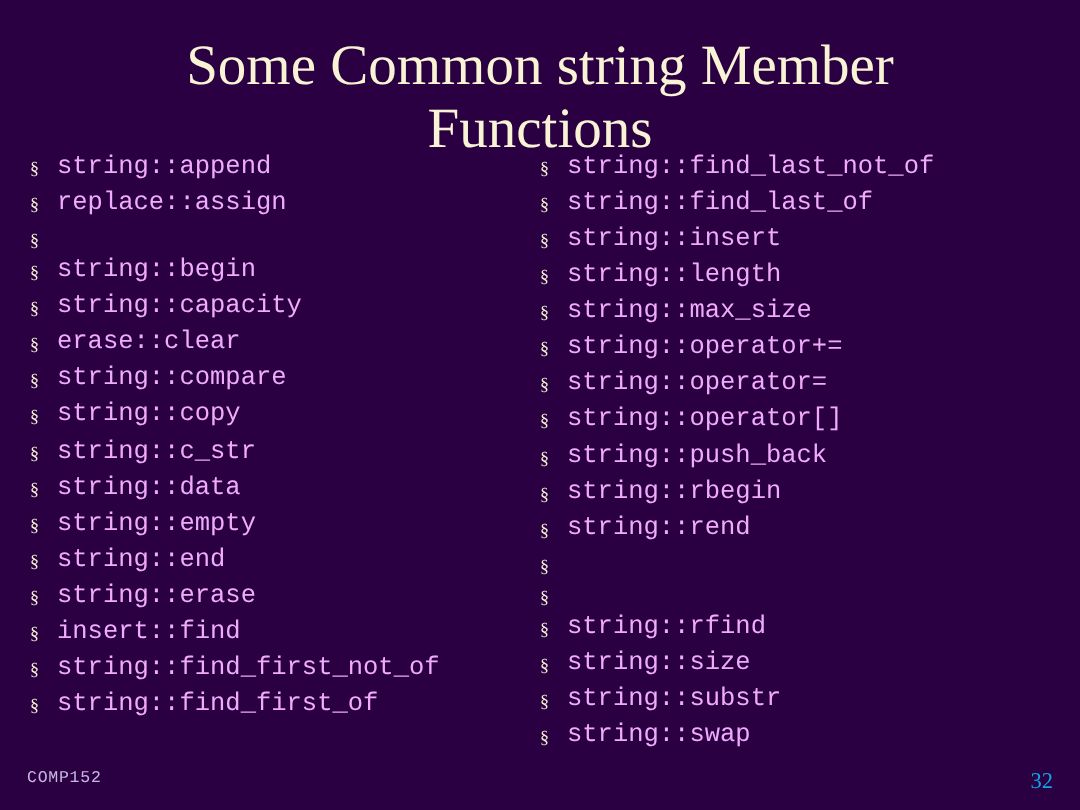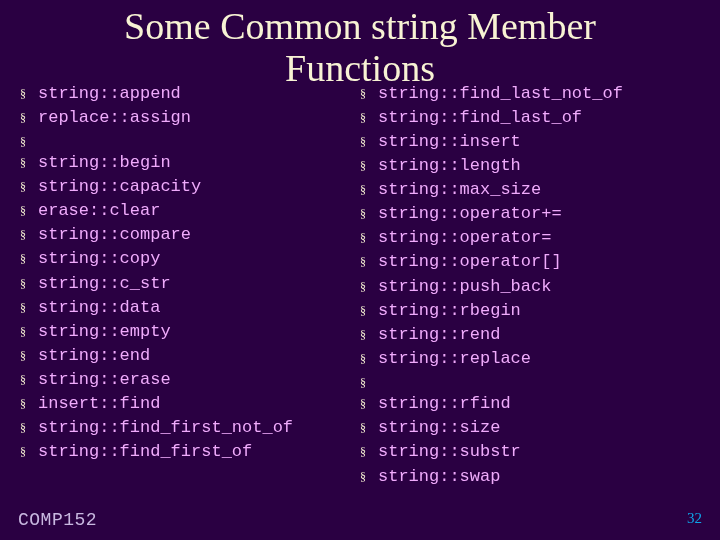--- a/index.html
+++ b/index.html
@@ -16,21 +16,21 @@
     width: 720px;
     height: 540px;
     position: relative;
     box-sizing: border-box;
   }
   .title {
     color: #f8f3d4;
     font-size: 38px;
     text-align: center;
     line-height: 1.1;
-    padding-top: 6px;
+    padding-top: 24px;
     margin: 0;
     font-weight: normal;
   }
   .columns {
     display: flex;
     flex-direction: row;
     padding: 0 8px 0 20px;
     margin-top: -8px;
   }
   .col {
@@ -73,21 +73,21 @@
     left: 18px;
     right: 18px;
     display: flex;
     justify-content: space-between;
     font-size: 15px;
   }
   .footer .course {
     font-family: "Courier New", Courier, monospace;
     color: #c8b8e0;
     letter-spacing: 0.5px;
-    font-size: 18px;
+    font-size: 11px;
   }
   .footer .pagenum {
     color: #0ea5e9;
     font-family: "Times New Roman", Times, serif;
   }
 </style>
 </head>
 <body>
 
 <div class="slide">
@@ -206,21 +206,20 @@
           <li>
             <span class="bullet">§</span>
             <span class="code">string::rbegin</span>
           </li>
           <li>
             <span class="bullet">§</span>
             <span class="code">string::rend</span>
           </li>
           <li>
             <span class="bullet">§</span>
-            <span class="code">string::replace</span>
           </li>
           <li>
             <span class="bullet">§</span>
           </li>
           <li>
             <span class="bullet">§</span>
             <span class="code">string::rfind</span>
           </li>
           <li>
             <span class="bullet">§</span>

